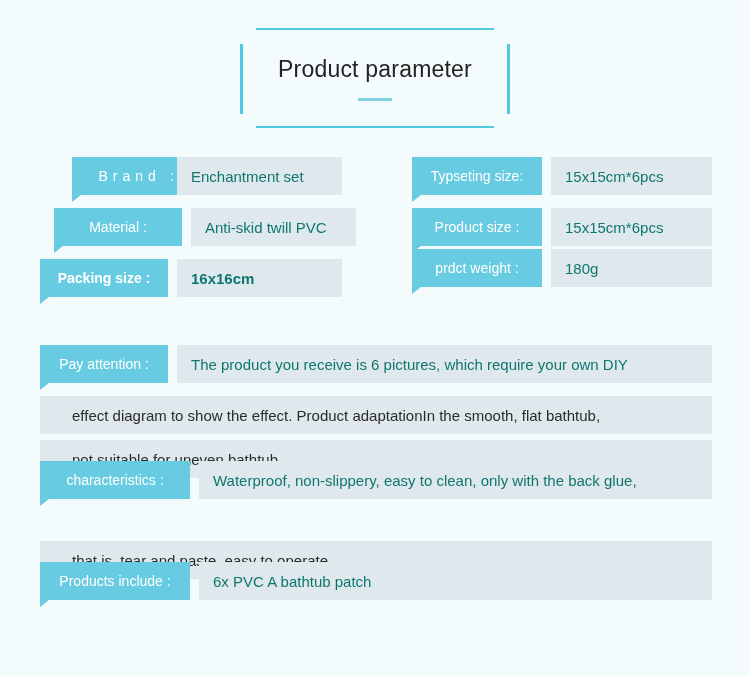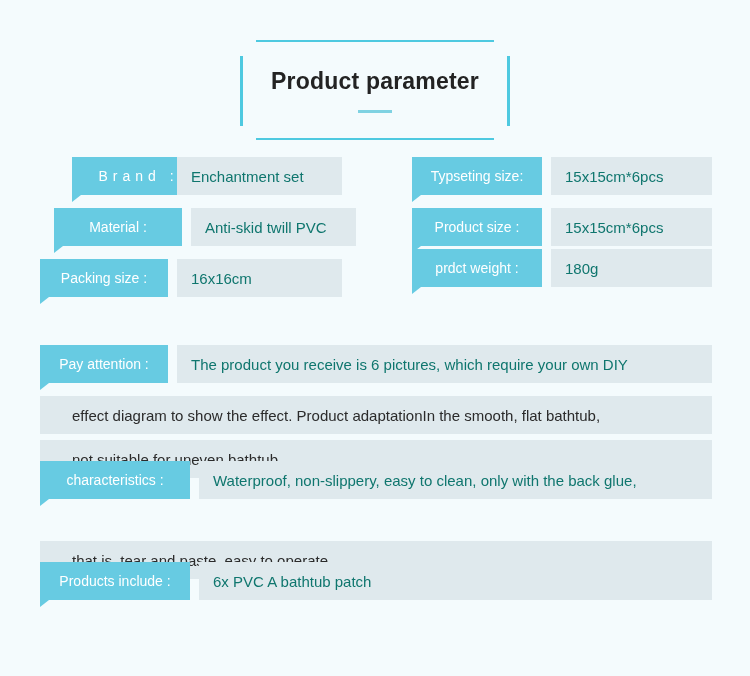--- a/index.html
+++ b/index.html
@@ -17,24 +17,23 @@
   .page {
     position: relative;
     width: 750px;
     height: 676px;
   }
 
   
   .title-block {
     position: absolute;
     left: 240px;
-    top: 40px;
+    top: 28px;
     width: 270px;
     height: 100px;
-    font-weight: bold;
   }
   .title-rule {
     position: absolute;
     left: 16px;
     width: 238px;
     height: 2px;
     background: #4ec9e0;
   }
   .title-rule.top { top: 0px; }
   .title-rule.bottom { top: 98px; }
@@ -162,21 +161,21 @@
 
   <div class="row" style="left:54px; top:208px; width:302px;">
     <div class="label" style="width:128px;">Material :</div>
     <div class="value" style="left:137px; width:165px;">Anti-skid twill PVC</div>
   </div>
   <div class="row" style="left:412px; top:208px; width:300px;">
     <div class="label" style="width:130px;">Product size :</div>
     <div class="value" style="left:139px; width:161px;">15x15cm*6pcs</div>
   </div>
 
-  <div class="row" style="left:40px; top:259px; width:302px;">
+  <div class="row" style="left:40px; top:259px; width:302px;font-weight:bold;">
     <div class="label" style="width:128px;">Packing size :</div>
     <div class="value" style="left:137px; width:165px;">16x16cm</div>
   </div>
   <div class="row" style="left:412px; top:249px; width:272px;">
     <div class="label" style="width:130px;">prdct weight :</div>
     <div class="value" style="left:139px; width:161px;">180g</div>
   </div>
 
   <div class="row" style="left:40px; top:316px; width:672px;margin-top:29px;">
     <div class="label" style="width:128px;">Pay attention :</div>

